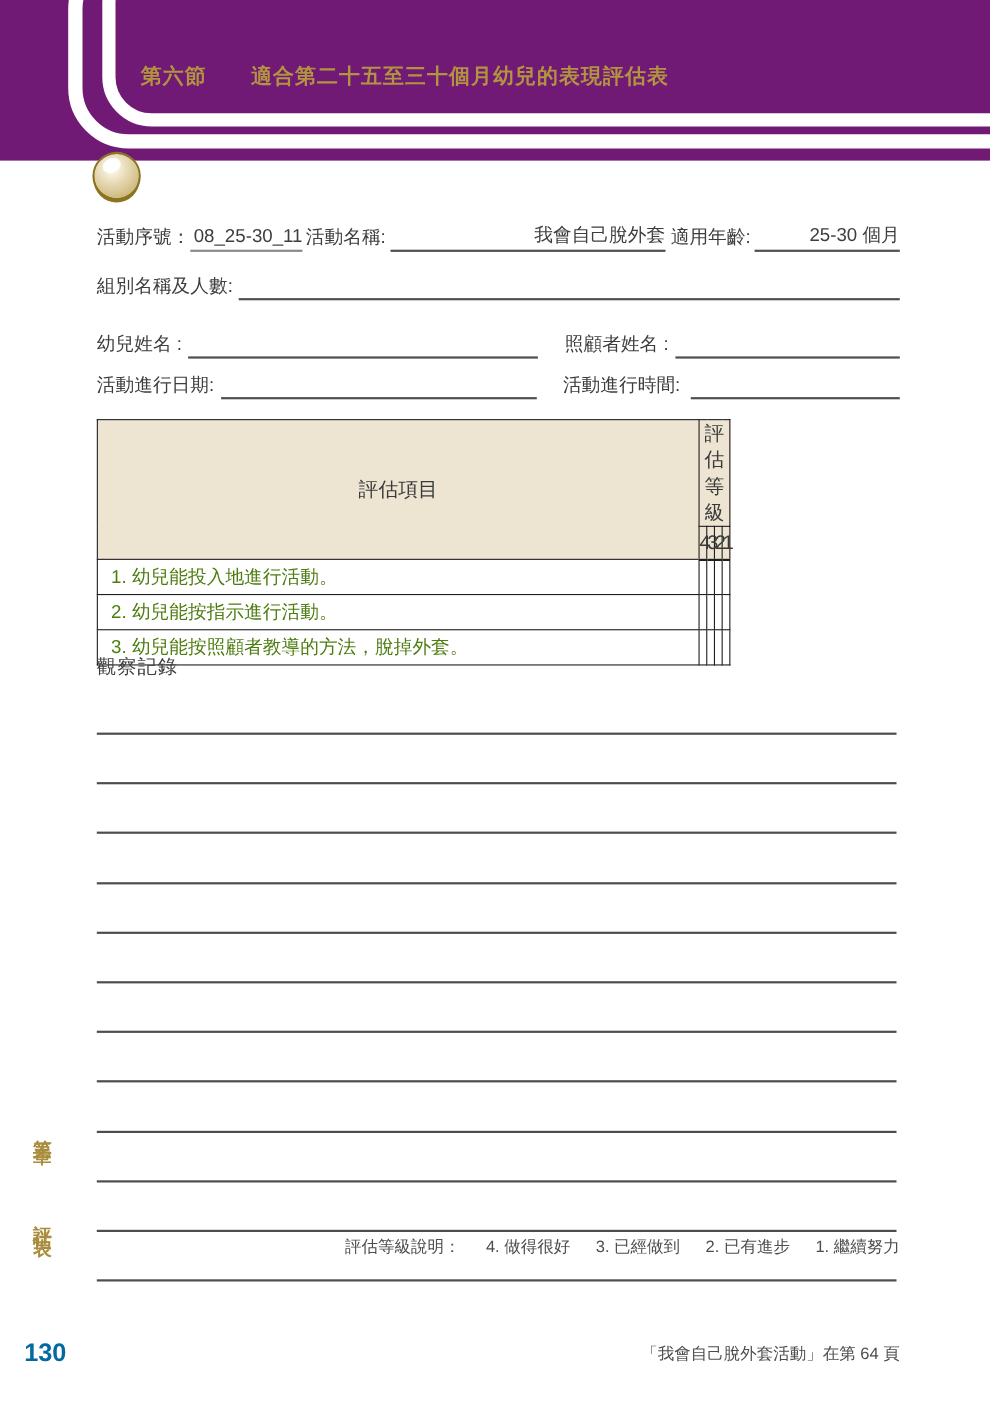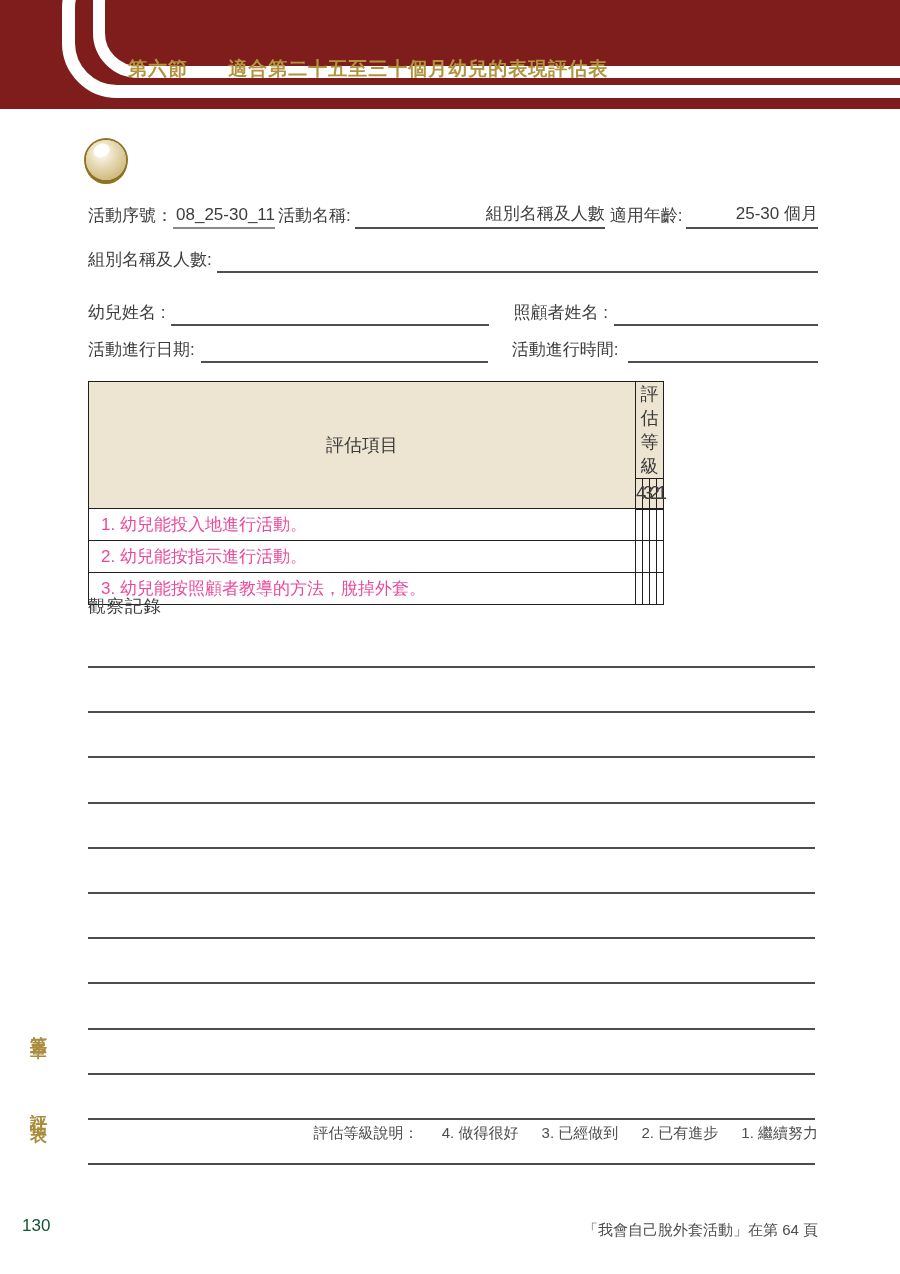--- a/index.html
+++ b/index.html
@@ -6,22 +6,22 @@
   html,body { width:900px; height:1274px; background:#ffffff; }
   body {
     position:relative;
     font-family:"Liberation Sans","DejaVu Sans",sans-serif;
     color:#3d3d3d;
     overflow:hidden;
   }
 
   
   .chapter-header {
-    position:absolute; left:0; top:0; width:900px; height:109px;
-    background:#7f1d1d; overflow:hidden;
+    position:absolute; left:0; top:0; width:900px; height:146px;
+    background:#701a75; overflow:hidden;
   }
   .frame { position:absolute; background:transparent; border:13px solid #ffffff; }
   .frame-outer {
     left:62px; top:-42px; right:-60px; bottom:11px;
     border-bottom-left-radius:55px; border-top-left-radius:50px;
   }
   .frame-inner {
     left:93px; top:-42px; right:-80px; bottom:31px;
     border-width:12px;
     border-bottom-left-radius:45px; border-top-left-radius:45px;
@@ -58,37 +58,37 @@
   table.eval {
     position:absolute; left:88px; top:381px; width:576px;
     border-collapse:collapse; table-layout:fixed;
   }
   table.eval th, table.eval td { border:1.6px solid #1f1f1f; }
   table.eval th { background:#EDE4D2; font-weight:normal; color:#3a3a3a; }
   th.item-h { width:547px; font-size:18px; }
   th.rating-h { font-size:18px; height:37px; }
   th.lvl { height:30px; font-size:18px; color:#4a4a4a; width:45px; }
   tr.head2 th { border-bottom-width:2.4px; }
-  td.item { height:32px; font-size:17px; color:#ec4899; padding-left:12px; text-align:left; background:#ffffff; }
+  td.item { height:32px; font-size:17px; color:#4d7c0f; padding-left:12px; text-align:left; background:#ffffff; }
   td.cell { background:#ffffff; }
 
   
   .obs-label { position:absolute; left:88px; top:594px; font-size:17.5px; color:#3d3d3d; letter-spacing:1px;text-align:center; }
   .obs-lines { position:absolute; left:88px; top:666px; width:727px; }
   .obs-line { height:45.2px; border-top:2px solid #4d4d4d; }
 
   
   .side-chapter, .side-section {
     position:absolute; left:27px;
     writing-mode:vertical-rl; text-orientation:upright;
     font-size:17px; font-weight:600; color:#A98C3C; letter-spacing:3px;
   }
   .side-chapter { top:1022px; }
   .side-section { top:1100px; letter-spacing:6px; }
-  .page-number { position:absolute; left:22px; top:1216px; font-size:17px; font-weight:normal; color:#14532d; }
+  .page-number { position:absolute; left:22px; top:1216px; font-size:23px; font-weight:bold; color:#0369a1; }
 
   
   .legend-row { position:absolute; right:82px; top:1124px; font-size:15px; color:#4d4d4d; white-space:nowrap; }
   .legend-row .legend-item { margin-left:19px; }
   .reference-row { position:absolute; right:82px; top:1221px; font-size:15px; color:#4d4d4d; white-space:nowrap; }
 </style>
 </head>
 <body>
 
 <header class="chapter-header">
@@ -101,21 +101,21 @@
 </header>
 
 <div class="doc-title-row">
   <span class="pearl"></span>
 </div>
 
 <div class="form-row" style="top:202px;">
   <span class="lbl">活動序號：</span>
   <span class="blank gray sp" style="width:102px;">08_25-30_11</span>
   <span class="lbl" style="margin-left:3px;">活動名稱:</span>
-  <span class="blank sp" style="width:250px; margin-left:4px;">組別名稱及人數</span>
+  <span class="blank sp" style="width:250px; margin-left:4px;">我會自己脫外套</span>
   <span class="lbl" style="margin-left:5px;">適用年齡:</span>
   <span class="blank grow" style="margin-left:4px;">25-30 個月</span>
 </div>
 
 <div class="form-row" style="top:248px;">
   <span class="lbl">組別名稱及人數:</span>
   <span class="blank grow" style="margin-left:5px;"></span>
 </div>
 
 <div class="form-row" style="top:301px;">

